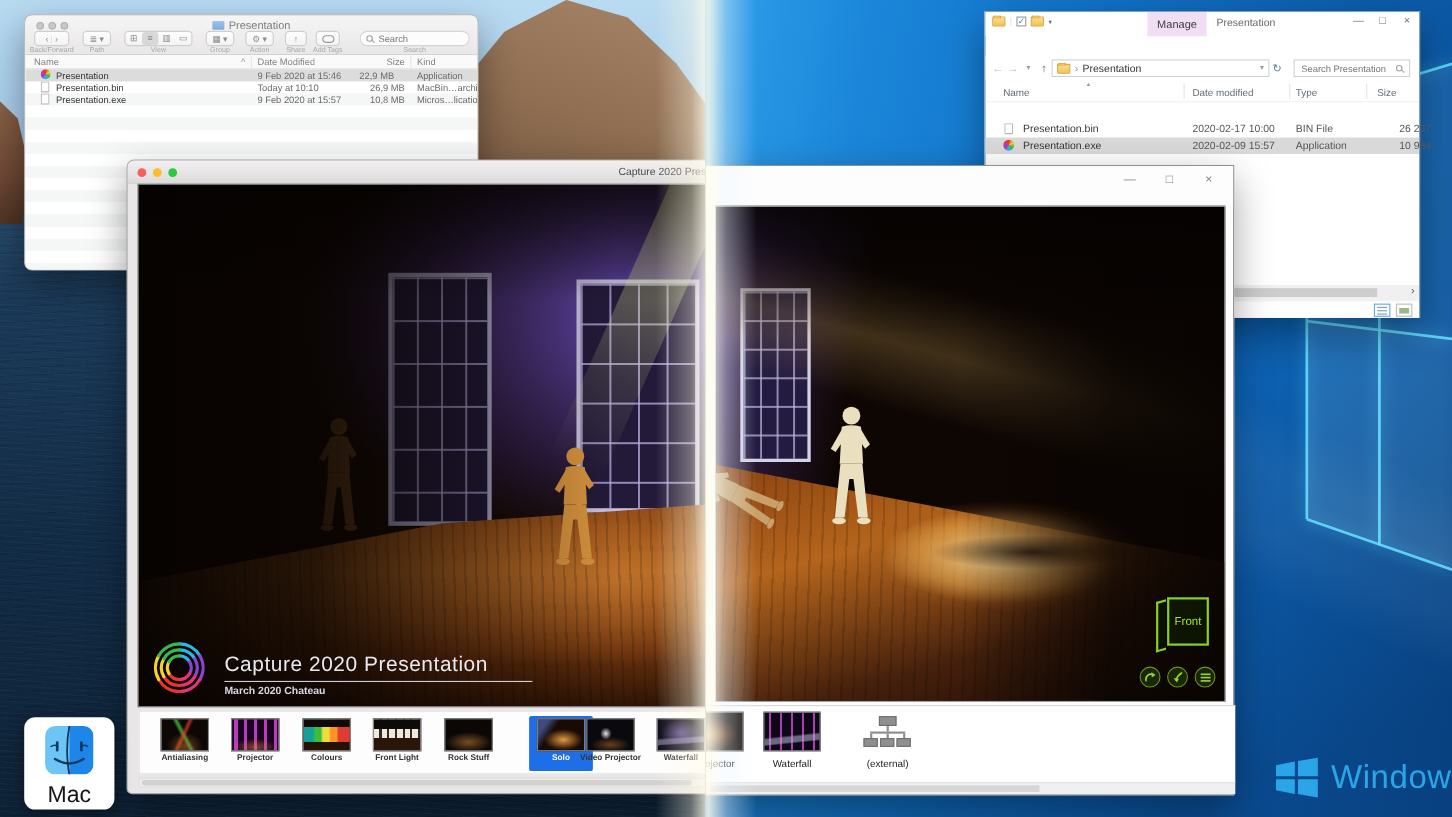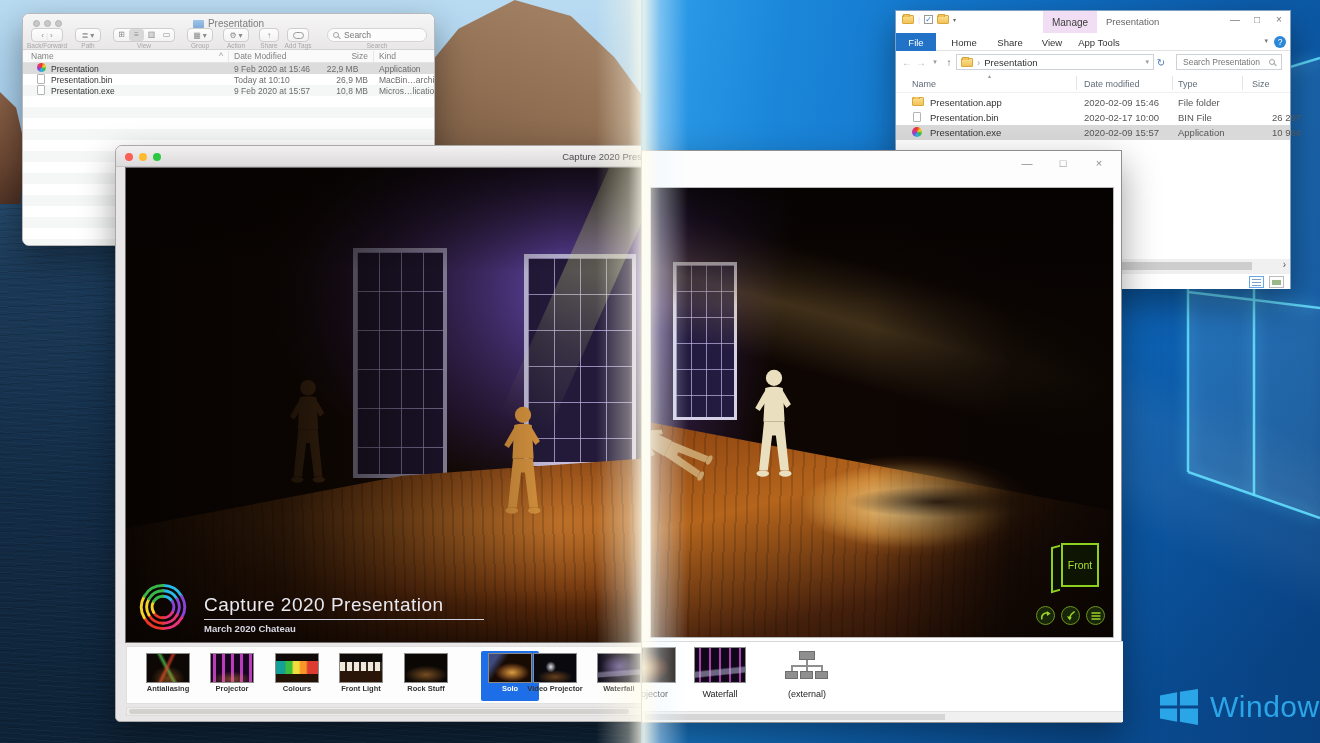--- a/index.html
+++ b/index.html
@@ -405,20 +405,38 @@
         <div class="thumb-item" style="left:463px">
             <div class="t-img ti8"></div>
             <div class="t-lbl">Waterfall</div>
           </div>
       </div>
       <div class="cm-hscroll">
           <div class="cm-hthumb"></div>
         </div>
     </div>
 
+    <div class="abs mac-card">
+      <svg width="46" height="46" viewBox="0 0 46 46" style="margin-top:7px">
+        <defs>
+            <clipPath id="fc">
+              <rect x="1" y="1" width="44" height="44" rx="9"></rect>
+            </clipPath>
+          </defs>
+        <g clip-path="url(#fc)">
+          <rect x="1" y="1" width="22" height="44" fill="#6cc5f5"></rect>
+          <rect x="23" y="1" width="22" height="44" fill="#1d86e8"></rect>
+          <path d="M23 1 Q19 23 23 45" fill="none" stroke="#10375f" stroke-width="1.6"></path>
+          <path d="M12 16 v7 M34 16 v7" stroke="#10375f" stroke-width="2.4" stroke-linecap="round"></path>
+          <path d="M10 31 Q23 39 36 31" fill="none" stroke="#10375f" stroke-width="2.2" stroke-linecap="round"></path>
+          <path d="M6 20 q4 -3 7 0 M33 20 q4 -3 7 0" fill="none" stroke="#10375f" stroke-width="1.4"></path>
+        </g>
+      </svg>
+      <div class="mc-txt">Mac</div>
+    </div>
   </div>
 
   <div class="side-win">
     <div class="win-inner">
       <div class="abs win-wall"></div>
       <svg class="abs win-glowwin" viewBox="0 0 220 580">
         <g fill="none" stroke="rgba(92,220,252,.9)" stroke-width="2.5">
           <path d="M88 58 L220 18"></path>
           <path d="M88 58 L88 432"></path>
           <path d="M88 432 L220 478"></path>
@@ -437,29 +455,20 @@
             <span class="chk-ic">✓</span>
             <span class="fold-ic"></span>
             <span style="font-size:6px;color:#666">▾</span>
           </div>
           <div class="e-manage">Manage</div>
           <div class="e-wtitle">Presentation</div>
           <div class="e-ctrl" style="right:46px">—</div>
           <div class="e-ctrl" style="right:24px">□</div>
           <div class="e-ctrl" style="right:2px">×</div>
         </div>
-        <div class="e-ribbon">
-          <div class="e-tab e-file">File</div>
-          <div class="e-tab" style="left:48px;width:40px">Home</div>
-          <div class="e-tab" style="left:94px;width:40px">Share</div>
-          <div class="e-tab" style="left:138px;width:36px">View</div>
-          <div class="e-tab" style="left:147px;width:54px;left:176px">App Tools</div>
-          <span class="abs" style="right:22px;top:4px;font-size:7px;color:#777">▾</span>
-          <div class="e-help">?</div>
-        </div>
         <div class="e-addr">
           <span class="e-nav" style="color:#b9b9b9;margin-left:4px">←</span>
           <span class="e-nav" style="color:#b9b9b9">→</span>
           <span class="e-nav" style="font-size:7px;color:#999">▾</span>
           <span class="e-nav">↑</span>
           <div class="e-crumbbox">
             <span class="fold-ic"></span>
             <span style="color:#999">›</span>
             <span>Presentation</span>
             <span style="position:absolute;right:4px;font-size:7px;color:#999">▾</span>
@@ -472,26 +481,20 @@
         </div>
         <div class="e-head">
           <span class="cell" style="left:16px;top:6px">Name</span>
           <span class="cell" style="left:92px;top:-1px;font-size:6px;color:#999">▴</span>
           <span class="cell" style="left:188px;top:6px">Date modified</span>
           <span class="cell" style="left:282px;top:6px">Type</span>
           <span class="cell" style="left:356px;top:6px">Size</span>
           <span class="sep" style="left:180px"></span>
             <span class="sep" style="left:276px"></span>
             <span class="sep" style="left:346px"></span>
-        </div>
-        <div class="e-row" style="top:84px">
-          <span class="cell" style="left:16px;top:2px"><span class="fold-ic"></span></span>
-          <span class="cell" style="left:34px;top:2px">Presentation.app</span>
-          <span class="cell" style="left:188px;top:2px;color:#555">2020-02-09 15:46</span>
-          <span class="cell" style="left:282px;top:2px;color:#555">File folder</span>
         </div>
         <div class="e-row" style="top:99px">
           <span class="cell" style="left:17px;top:2px"><span class="doc-mini"></span></span>
           <span class="cell" style="left:34px;top:2px">Presentation.bin</span>
           <span class="cell" style="left:188px;top:2px;color:#555">2020-02-17 10:00</span>
           <span class="cell" style="left:282px;top:2px;color:#555">BIN File</span>
           <span class="cell" style="left:345px;top:2px;width:60px;text-align:right;color:#555">26 297</span>
         </div>
         <div class="e-row sel" style="top:114px">
           <span class="cell" style="left:16px;top:2px"><span class="spiral-mini" style="width:10px;height:10px"></span></span>

